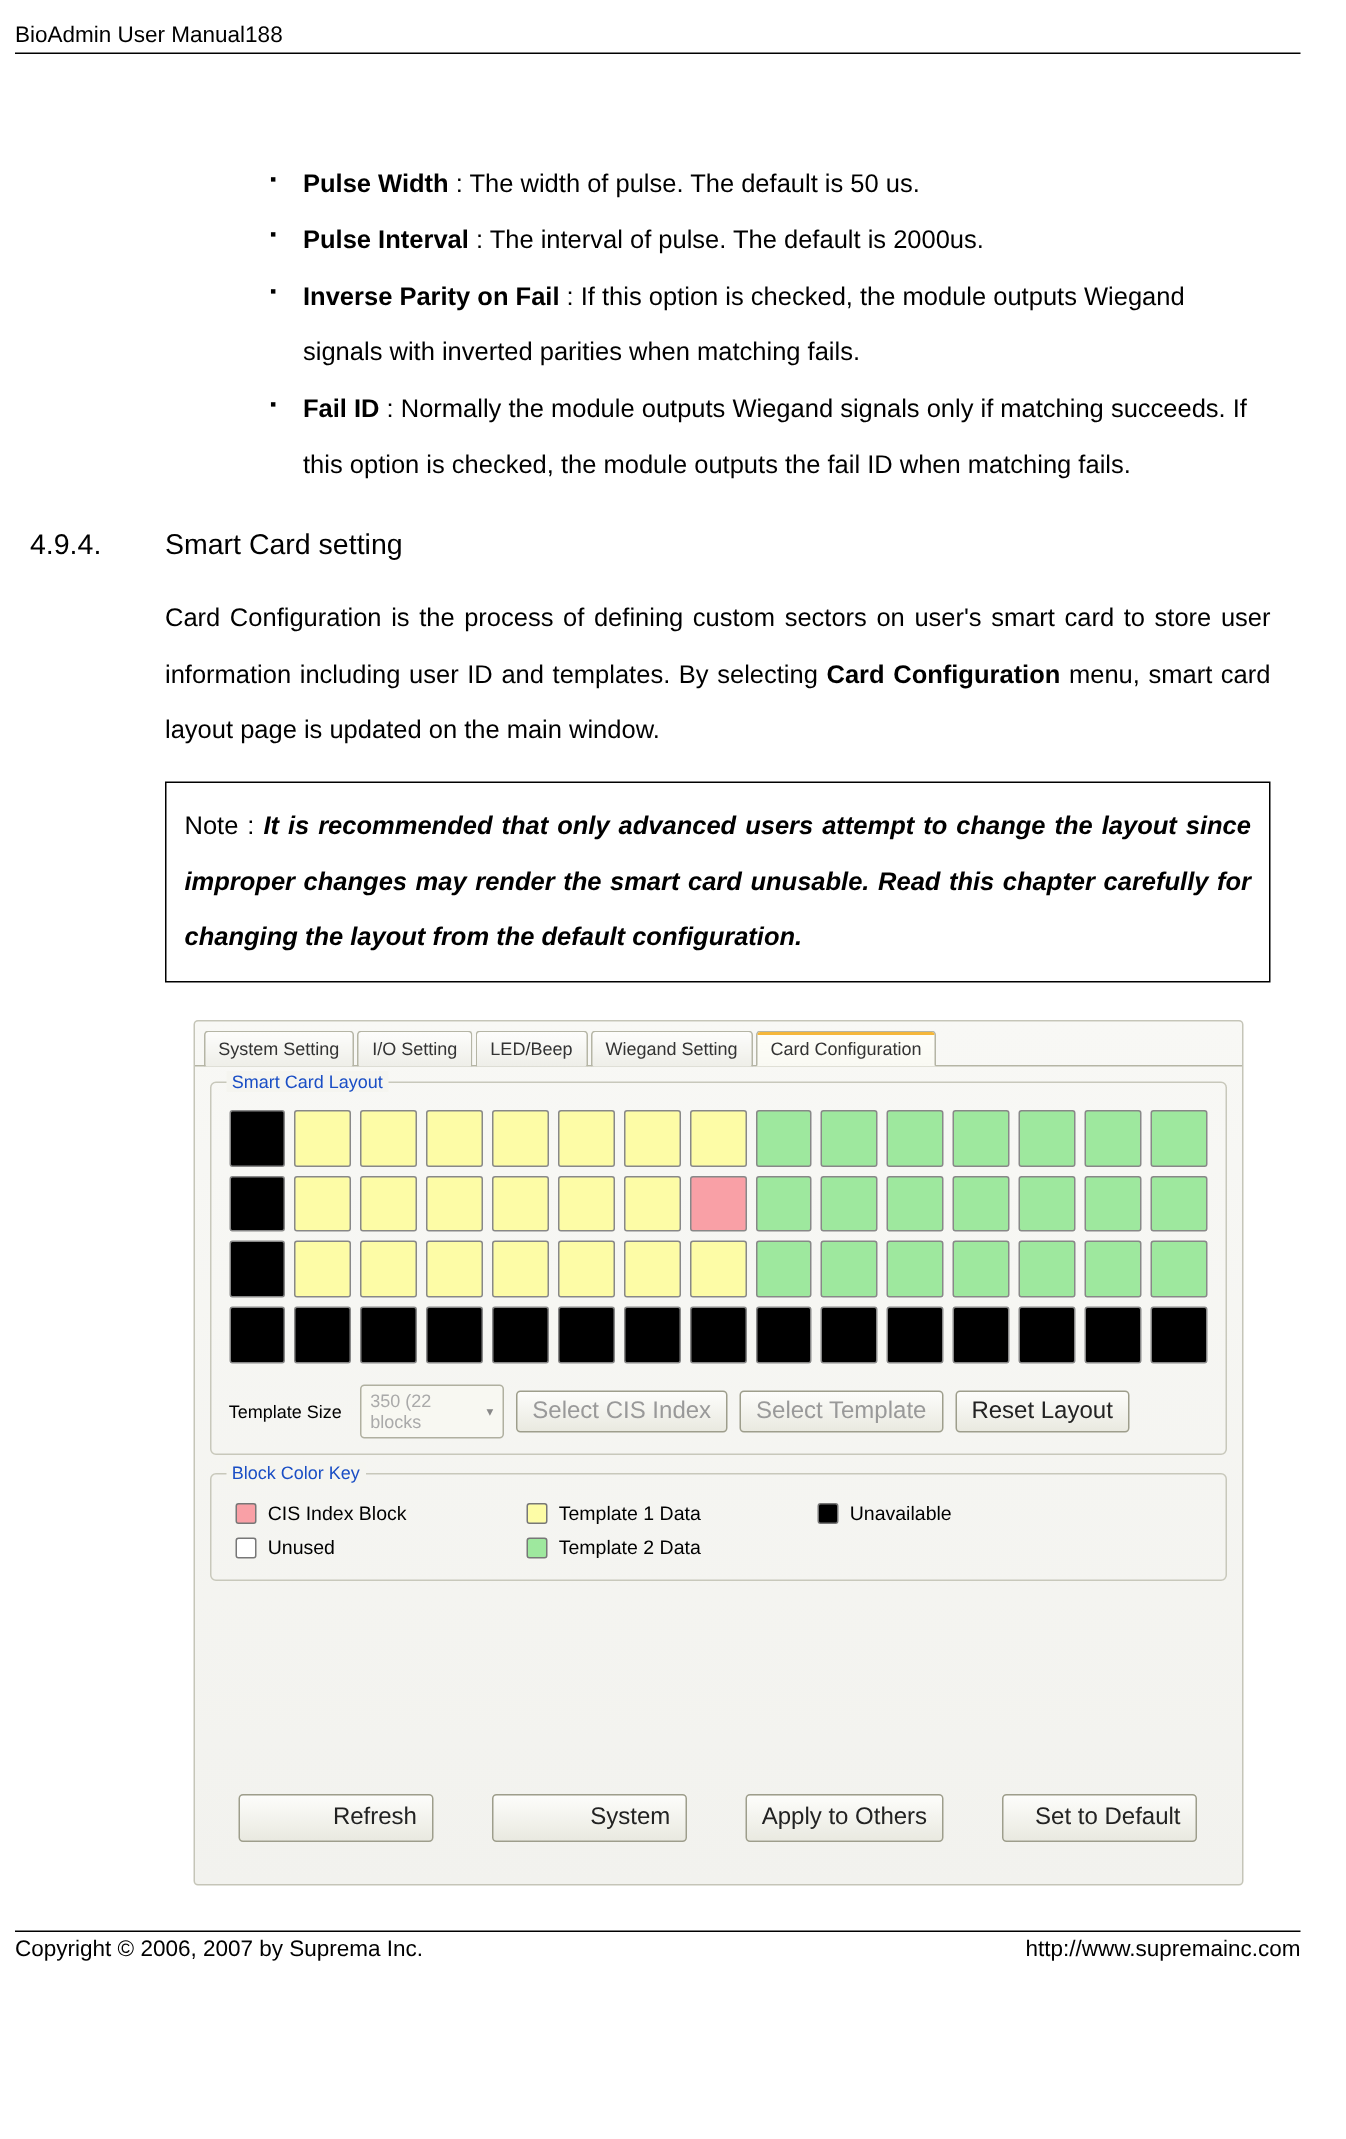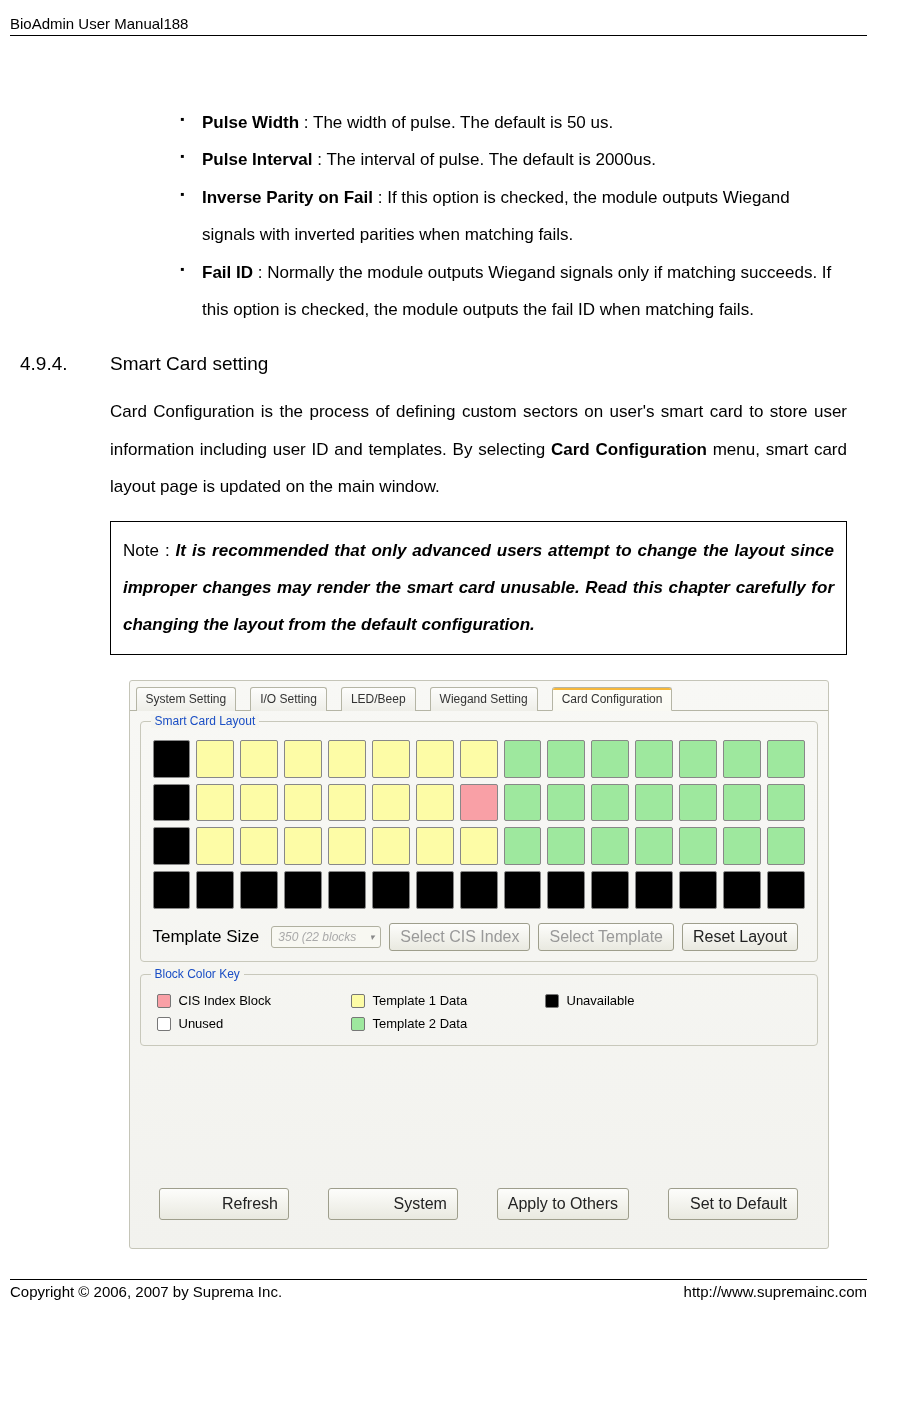--- a/index.html
+++ b/index.html
@@ -76,21 +76,21 @@
       border: 1px solid #c5c5b8;
       border-radius: 3px;
       margin: 0 auto 30px;
       width: 700px;
       font-size: 12px;
       padding-bottom: 8px;
     }
     .tabs {
       display: flex;
       padding: 6px 6px 0 6px;
-      gap: 14px;
+      gap: 2px;
     }
     .tab {
       background: linear-gradient(#fdfdfc, #eeeee8);
       border: 1px solid #b5b5a5;
       border-bottom: none;
       border-radius: 3px 3px 0 0;
       padding: 4px 9px;
       font-size: 12px;
       color: #333;
     }
@@ -145,36 +145,35 @@
     .bk-pink { background: #f9a0a6; }
     .bk-green { background: #9ee89e; }
     .bk-white { background: #fff; }
     .template-row {
       display: flex;
       align-items: center;
       gap: 8px;
       padding: 4px 2px 0;
     }
     .tlabel {
-      font-size: 17px;
+      font-size: 12px;
       margin-right: 4px;
     }
     .select-like {
       border: 1px solid #b0b0a0;
       background: #f8f8f2;
       color: #aaa;
       padding: 3px 6px;
       border-radius: 3px;
       font-size: 12px;
       display: flex;
       align-items: center;
       gap: 4px;
-      width: 110px;
+      width: 96px;
       justify-content: space-between;
-      font-style: italic;
     }
     .btn {
       border: 1px solid #9e9e8c;
       background: linear-gradient(#fdfdfb, #e9e9e0);
       border-radius: 3px;
       padding: 4px 10px;
       font-size: 16px;
       color: #999;
       min-width: 110px;
       text-align: right;

